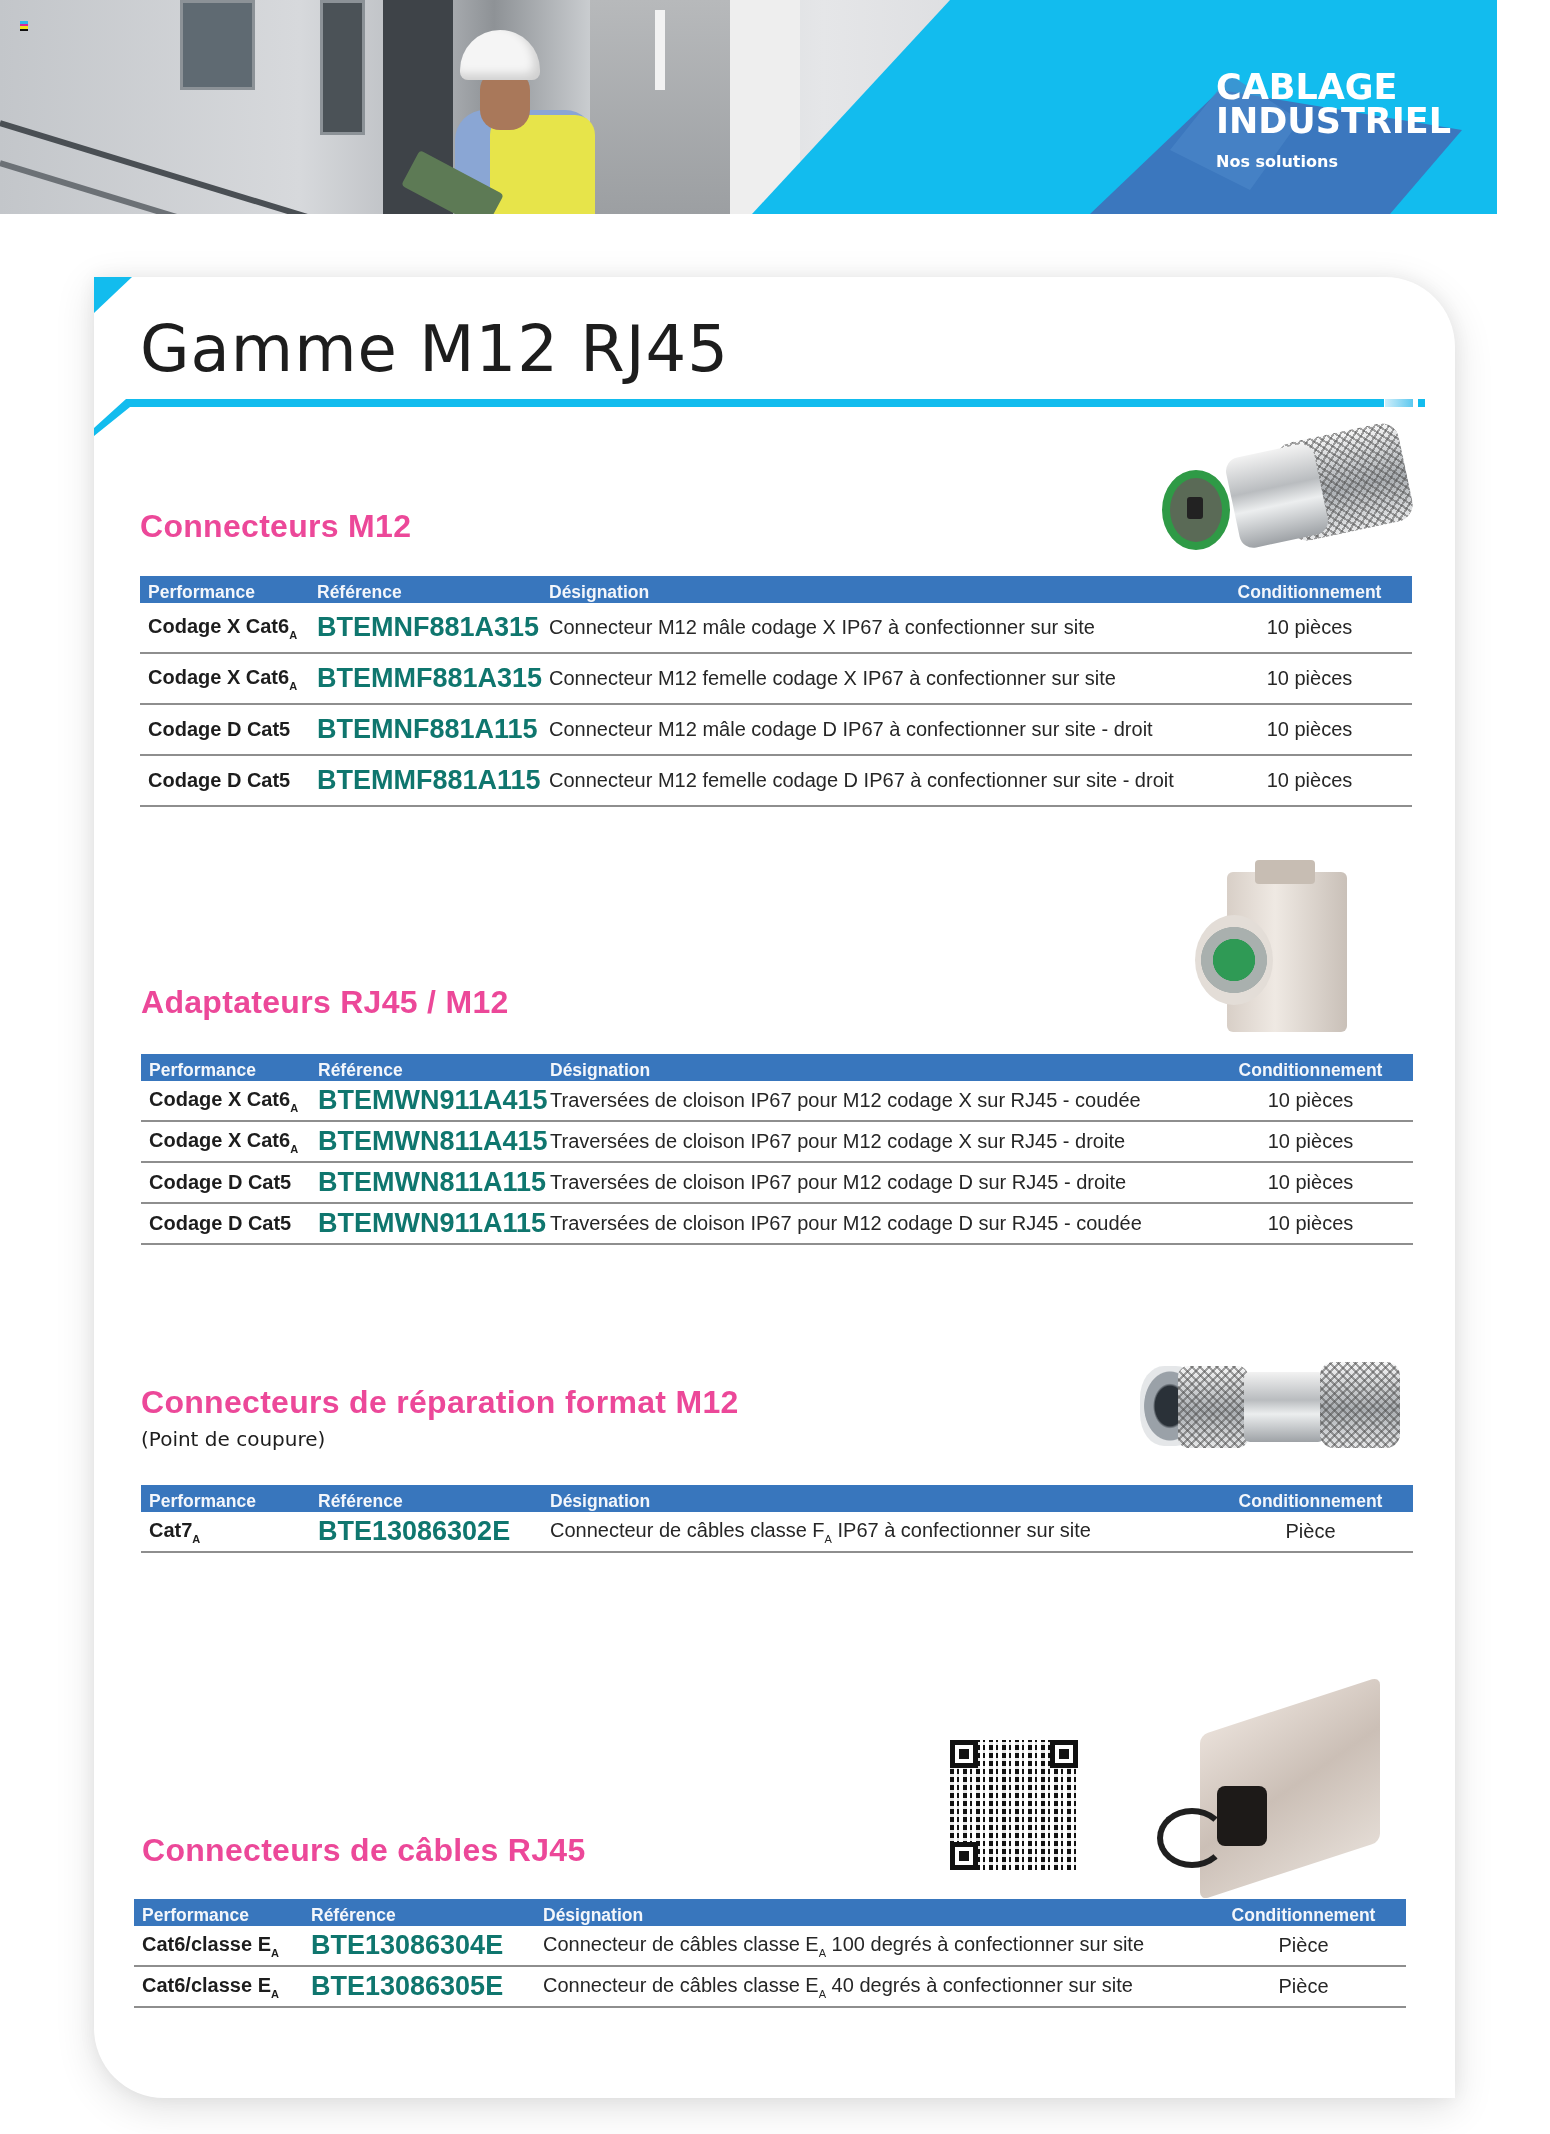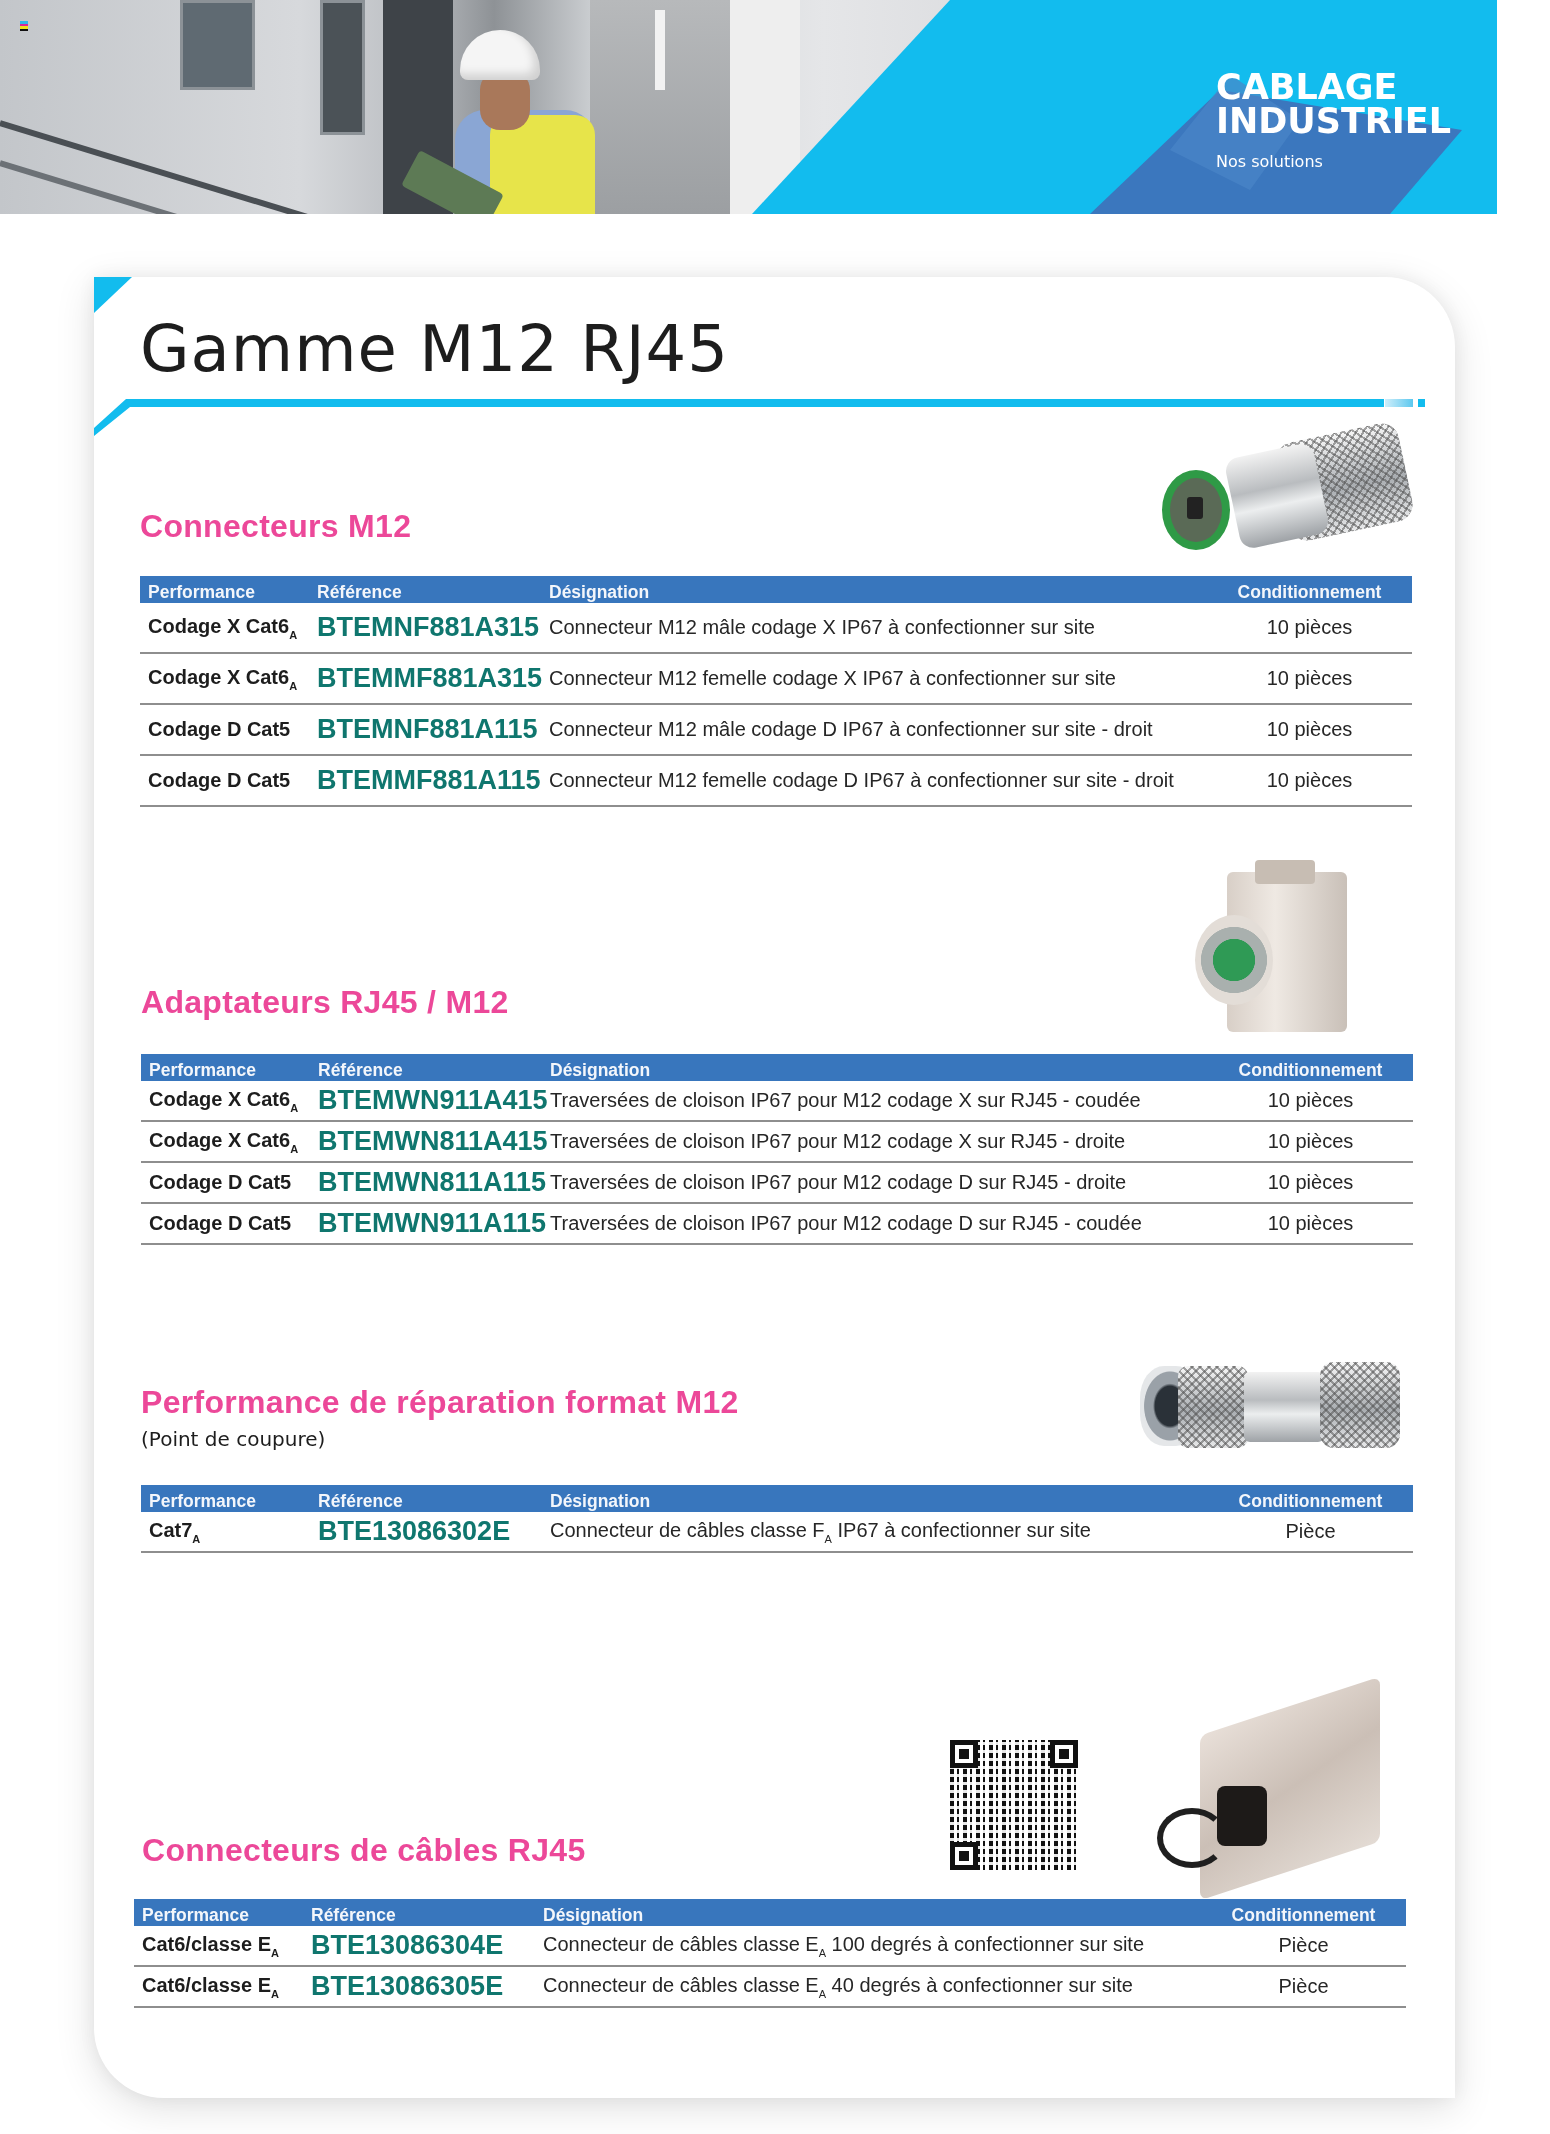--- a/index.html
+++ b/index.html
@@ -16,21 +16,21 @@
   .photo .worker-body { position: absolute; left: 455px; top: 110px; width: 140px; height: 110px; border-radius: 30px 30px 0 0; background: #8aa6d4; }
   .photo .worker-vest { position: absolute; left: 490px; top: 115px; width: 105px; height: 105px; border-radius: 20px 20px 0 0; background: #e7e44a; }
   .photo .tablet { position: absolute; left: 405px; top: 170px; width: 95px; height: 40px; background: #5d7a55; transform: rotate(28deg); border-radius: 4px; }
   .color-mark { position: absolute; left: 20px; top: 21px; width: 8px; height: 10px; }
   .color-mark i { display: block; height: 2.5px; }
 
   .blue-shape { position: absolute; inset: 0; }
 
   .banner-text { position: absolute; left: 1216px; top: 70px; color: #ffffff; }
   .banner-title { font-family: "DejaVu Sans", sans-serif; font-weight: 700; font-size: 35px; line-height: 34px; letter-spacing: 0px; }
-  .banner-sub { font-family: "DejaVu Sans", sans-serif; font-weight: 400; font-size: 16px; margin-top: 14px; }
+  .banner-sub { font-family: "DejaVu Sans", sans-serif; font-weight: 700; font-size: 16px; margin-top: 14px; }
 
   
   .card { position: absolute; left: 94px; top: 277px; width: 1361px; height: 1821px; background: #ffffff;
           border-radius: 0 70px 0 70px; box-shadow: 0 10px 40px rgba(0,0,0,0.12), 0 0 18px rgba(0,0,0,0.06); }
   .corner-tri { position: absolute; left: 94px; top: 277px; width: 38px; height: 36px; background: #12bcee; clip-path: polygon(0 0, 100% 0, 0 100%); }
   .page-title { position: absolute; left: 140px; top: 312px; font-family: "DejaVu Sans", sans-serif; font-size: 64px; font-weight: 400; color: #1d1d1d; letter-spacing: 1px; text-align: center; }
   .title-line { position: absolute; left: 94px; top: 398px; width: 1290px; height: 38px; }
   .title-line-dash1 { position: absolute; left: 1385px; top: 399px; width: 28px; height: 8px; background: linear-gradient(90deg, #cfeefa, #5cc8ef); }
   .title-line-dash2 { position: absolute; left: 1418px; top: 399px; width: 7px; height: 8px; background: #12bcee; }
 
@@ -182,21 +182,21 @@
     <div class="c4">10 pièces</div>
   </div>
   <div class="row" style="height:41px;">
     <div class="c1"><span>Codage D Cat5</span></div>
     <div class="c2">BTEMWN911A115</div>
     <div class="c3">Traversées de cloison IP67 pour M12 codage D sur RJ45 - coudée</div>
     <div class="c4">10 pièces</div>
   </div>
 </div>
 
-<div class="section-title" style="left:141px;top:1384px;">Performance de réparation format M12</div>
+<div class="section-title" style="left:141px;top:1384px;">Connecteurs de réparation format M12</div>
 <div class="section-sub" style="left:141px;top:1427px;">(Point de coupure)</div>
 <div class="prod" style="left:1140px;top:1358px;width:270px;height:100px;">
   <div style="position:absolute;left:0;top:8px;width:60px;height:80px;border-radius:40%;background:radial-gradient(ellipse,#2a3138 0 35%,#9aa1a8 40% 60%,#e5e7e9 62%);"></div>
   <div class="knurl" style="position:absolute;left:38px;top:8px;width:70px;height:82px;border-radius:10px;"></div>
   <div class="metal" style="position:absolute;left:104px;top:14px;width:80px;height:70px;border-radius:6px;"></div>
   <div class="knurl" style="position:absolute;left:180px;top:4px;width:80px;height:86px;border-radius:14px;"></div>
 </div>
 <div class="tbl" style="left:141px;top:1485px;">
   <div class="thead">
     <div class="c1">Performance</div>

